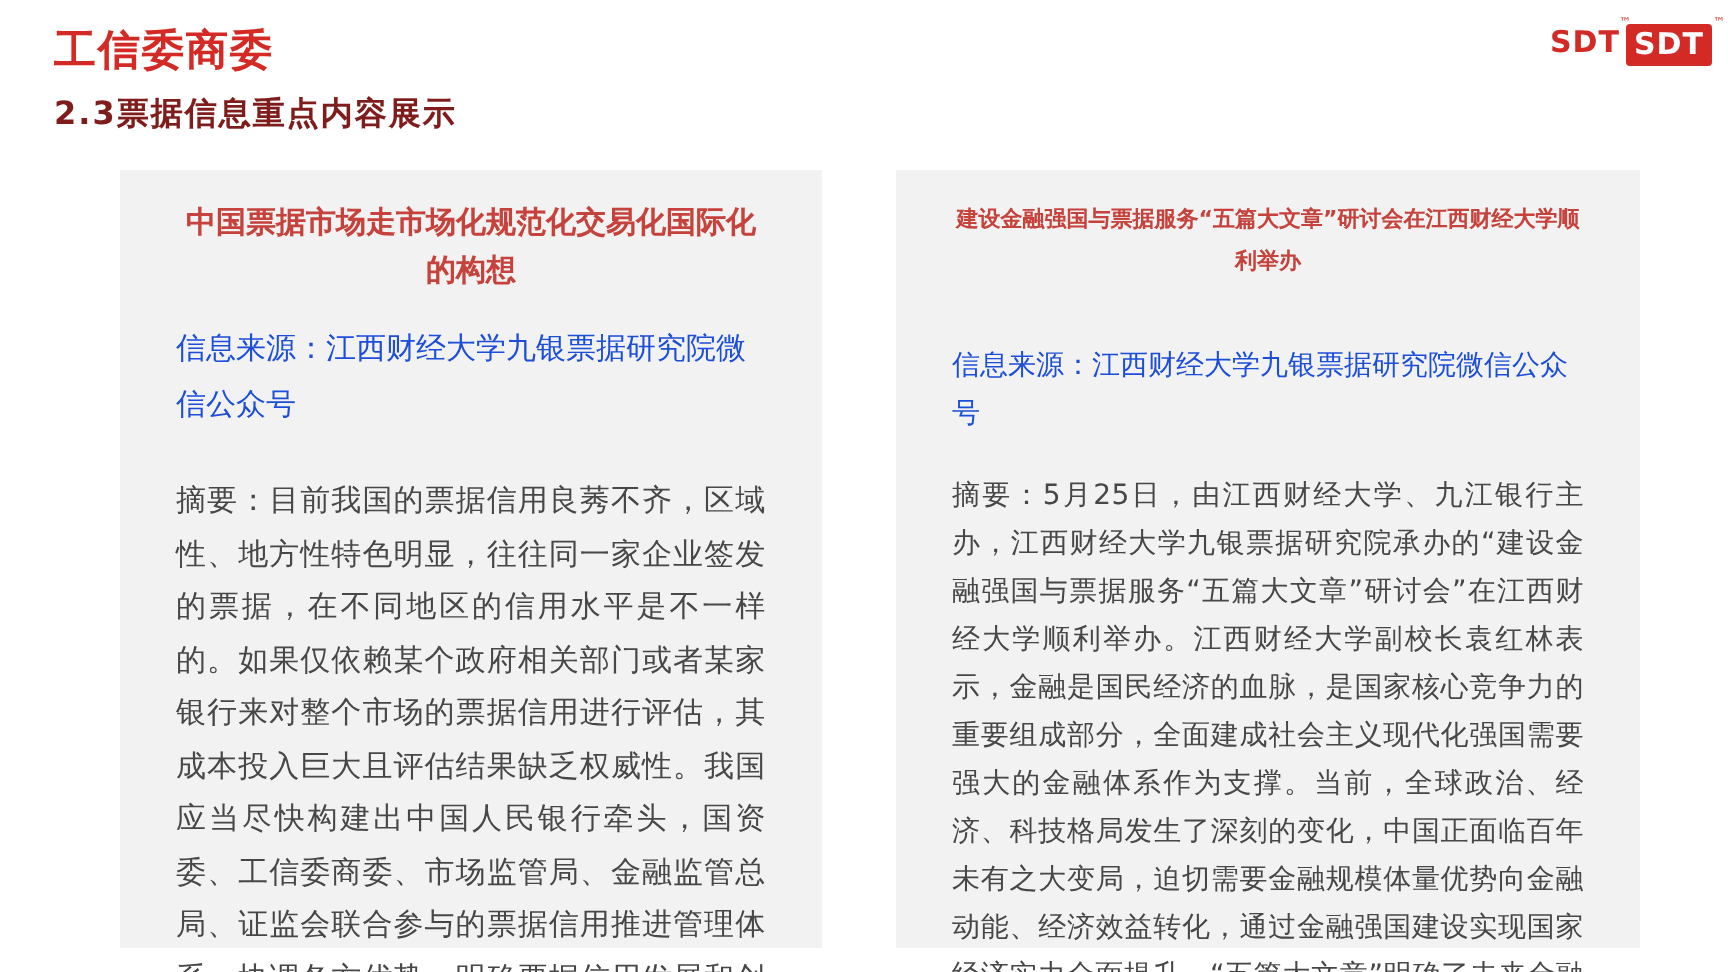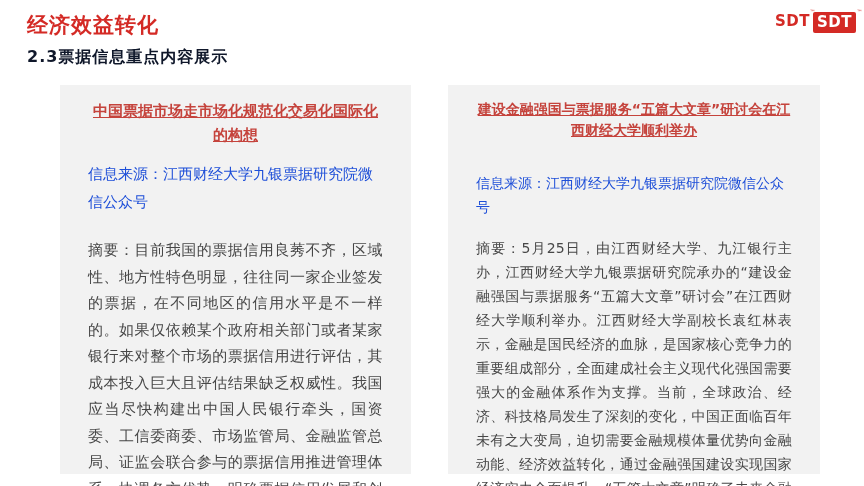--- a/index.html
+++ b/index.html
@@ -16,21 +16,21 @@
     font-size: 21px;
     font-weight: bold;
     color: #d42a25;
     letter-spacing: 1px;
   }
   .page-subtitle {
     position: absolute;
     left: 27px; top: 47px;
     font-size: 16px;
     font-weight: bold;
-    color: #0f172a;
+    color: #7f1d1d;
     letter-spacing: 1px;
   }
   .logo {
     position: absolute;
     right: 8px; top: 12px;
     display: flex;
     gap: 3px;
   }
   .logo-left {
     color: #d42a25;
@@ -63,41 +63,40 @@
     height: 389px;
     background: #f2f2f2;
     padding: 12px 28px 0 28px;
   }
   .card-left  { left: 60px;  width: 351px; }
   .card-right { left: 448px; width: 372px; }
   .card-title {
     color: #c5433c;
     font-weight: bold;
     text-align: center;
-    text-decoration: underline;
     cursor: pointer;
   }
   .card-left .card-title  { font-size: 15px; line-height: 24px; margin-top: 2px; }
-  .card-right .card-title { font-size: 14px; line-height: 21px; margin-top: 2px; }
+  .card-right .card-title { font-size: 11px; line-height: 21px; margin-top: 2px; }
   .card-source {
     color: #1d4ed8;
   }
   .card-left .card-source  { font-size: 15px; line-height: 28px; margin-top: 13px; }
   .card-right .card-source { font-size: 14px; line-height: 24px; margin-top: 30px; }
   .card-abstract {
     color: #474747;
     text-align: justify;
   }
   .card-left .card-abstract  { font-size: 15px; line-height: 26.5px; margin-top: 21px; letter-spacing: 0.4px; }
   .card-right .card-abstract { font-size: 14px; line-height: 24px;   margin-top: 17px; letter-spacing: 0.2px; }
 </style>
 </head>
 <body>
 
-<h1 class="page-title">经济效益转化</h1>
+<h1 class="page-title">工信委商委</h1>
 <h2 class="page-subtitle">2.3票据信息重点内容展示</h2>
 
 <div class="logo">
   <span class="logo-left"><span>SDT</span><span class="tm">™</span></span>
   <span class="logo-right"><span>SDT</span><span class="tm">™</span></span>
 </div>
 
 <div class="card card-left">
   <div class="card-title">中国票据市场走市场化规范化交易化国际化的构想</div>
   <div class="card-source">信息来源：江西财经大学九银票据研究院微信公众号</div>

